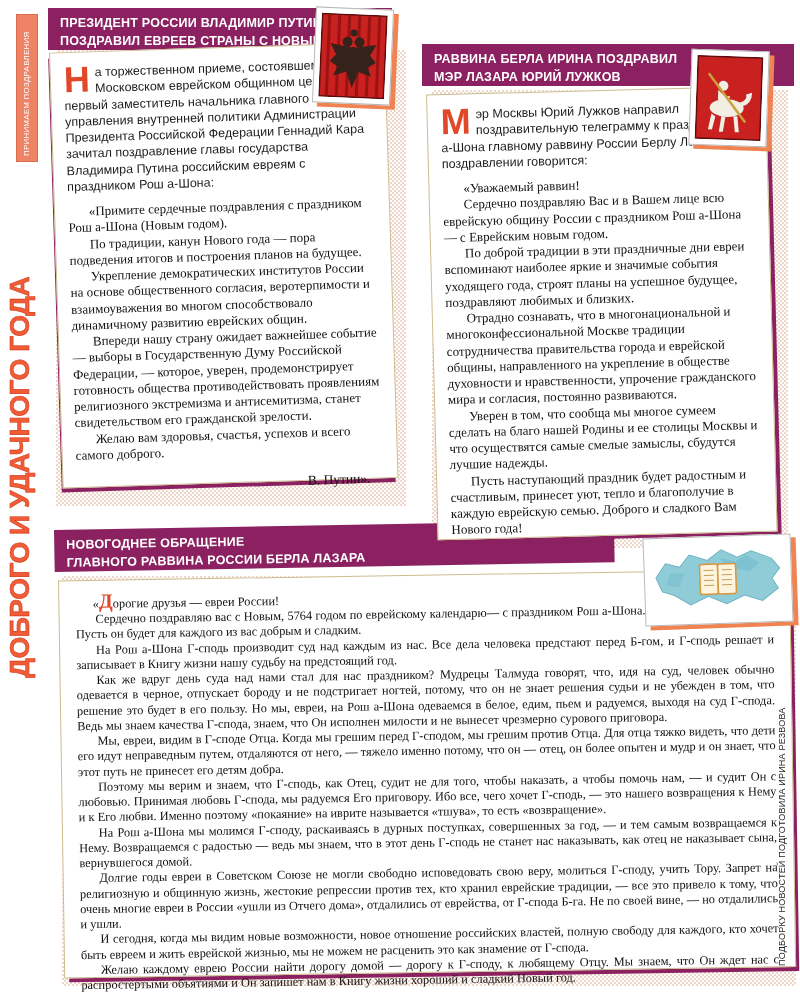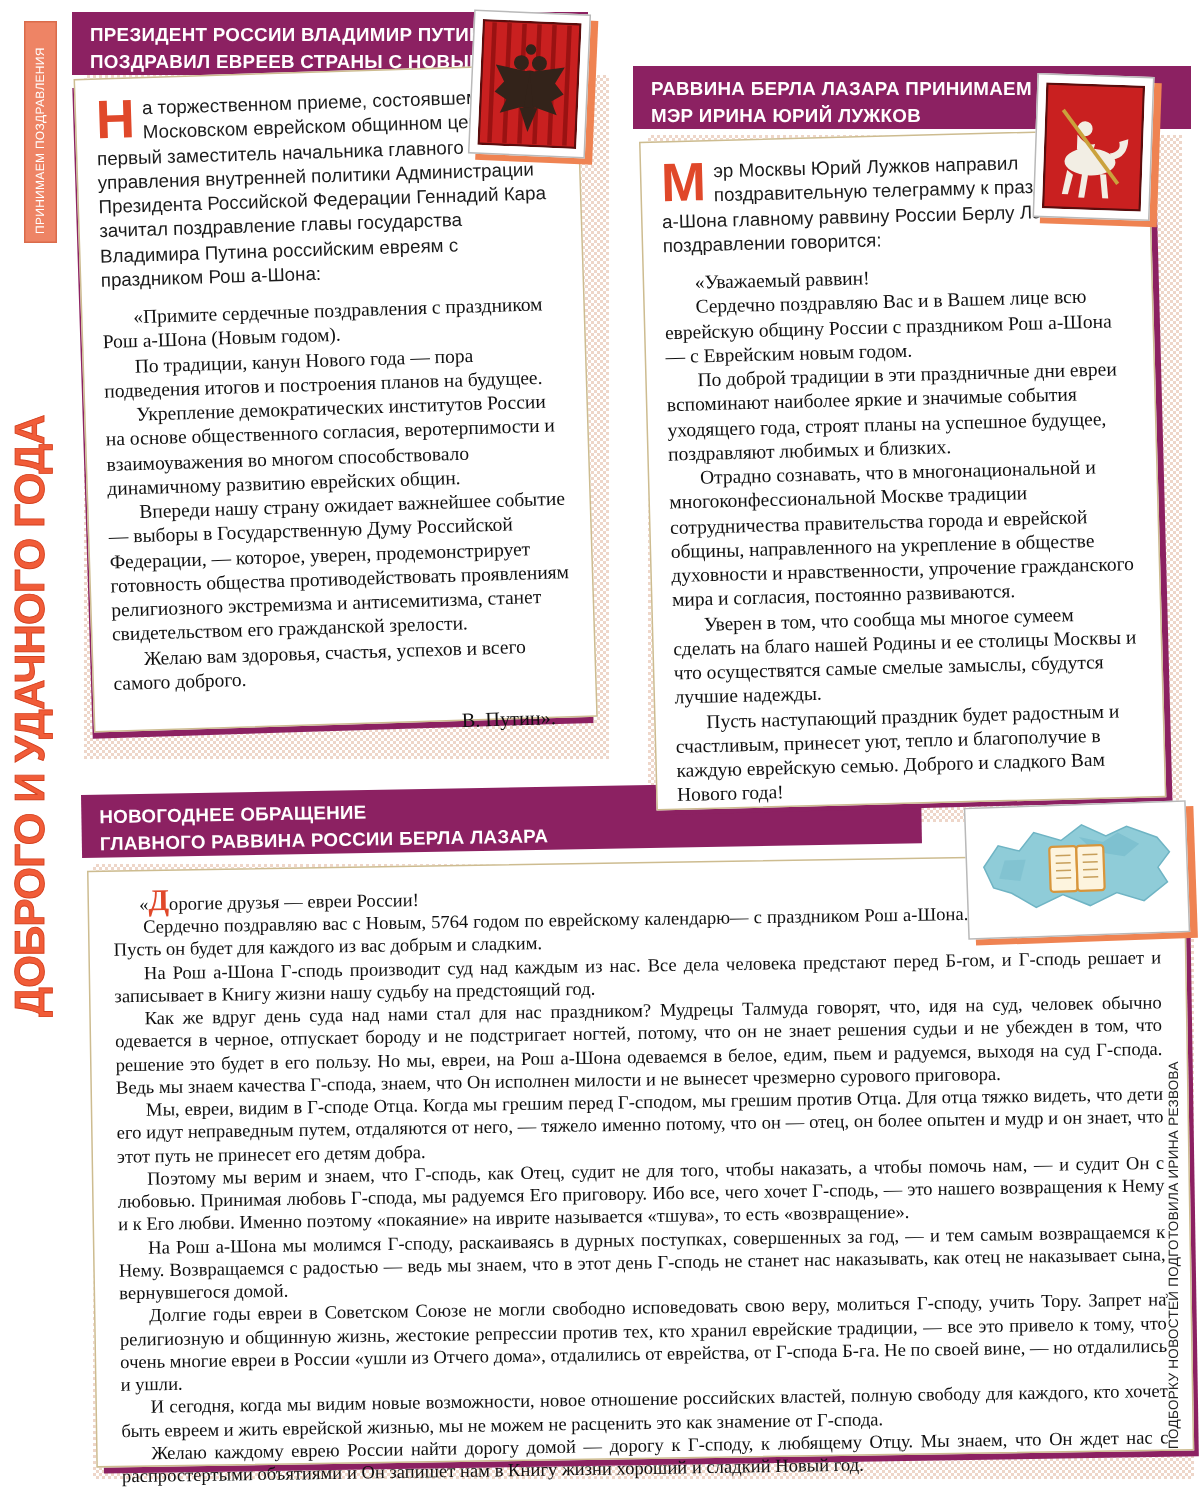--- a/index.html
+++ b/index.html
@@ -109,22 +109,22 @@
       <p>Укрепление демократических институтов России на основе общественного согласия, веротерпимости и взаимоуважения во многом способствовало динамичному развитию еврейских общин.</p>
       <p>Впереди нашу страну ожидает важнейшее событие — выборы в Государственную Думу Российской Федерации, — которое, уверен, продемонстрирует готовность общества противодействовать проявлениям религиозного экстремизма и антисемитизма, станет свидетельством его гражданской зрелости.</p>
       <p>Желаю вам здоровья, счастья, успехов и всего самого доброго.</p>
     </div>
     <div class="sig">В. Путин».</div>
   </div>
 </div>
 
 <div class="block" id="block2" style="left:414px;top:42px;width:380px;height:510px;">
   <div class="hdr" style="left:8px;top:2px;width:360px;height:36px;">
-    <div>РАВВИНА БЕРЛА ЛАЗАРА ПРИНИМАЕМ</div>
-    <div>МЭР ИРИНА ЮРИЙ ЛУЖКОВ</div>
+    <div>РАВВИНА БЕРЛА ИРИНА ПОЗДРАВИЛ</div>
+    <div>МЭР ЛАЗАРА ЮРИЙ ЛУЖКОВ</div>
   </div>
   <div class="checker" style="left:18px;top:48px;width:356px;height:458px;"></div>
   <div class="emblem-card" style="left:276px;top:8px;width:66px;height:84px;transform:rotate(2deg);">
     <svg width="66" height="84" viewBox="0 0 66 84">
       <rect x="0.8" y="0.8" width="64.4" height="82.4" fill="#c92020" stroke="#5a0d0d" stroke-width="1.5"></rect>
       <g fill="#f2eee4">
         <ellipse cx="31" cy="52" rx="17" ry="9"></ellipse>
         <path d="M46 50 q10 -2 10 -14 l-6 2 q2 6 -6 8 z"></path>
         <path d="M16 58 l-3 16 4 0 3 -13 z"></path>
         <path d="M26 60 l-2 16 4 0 2 -15 z"></path>

